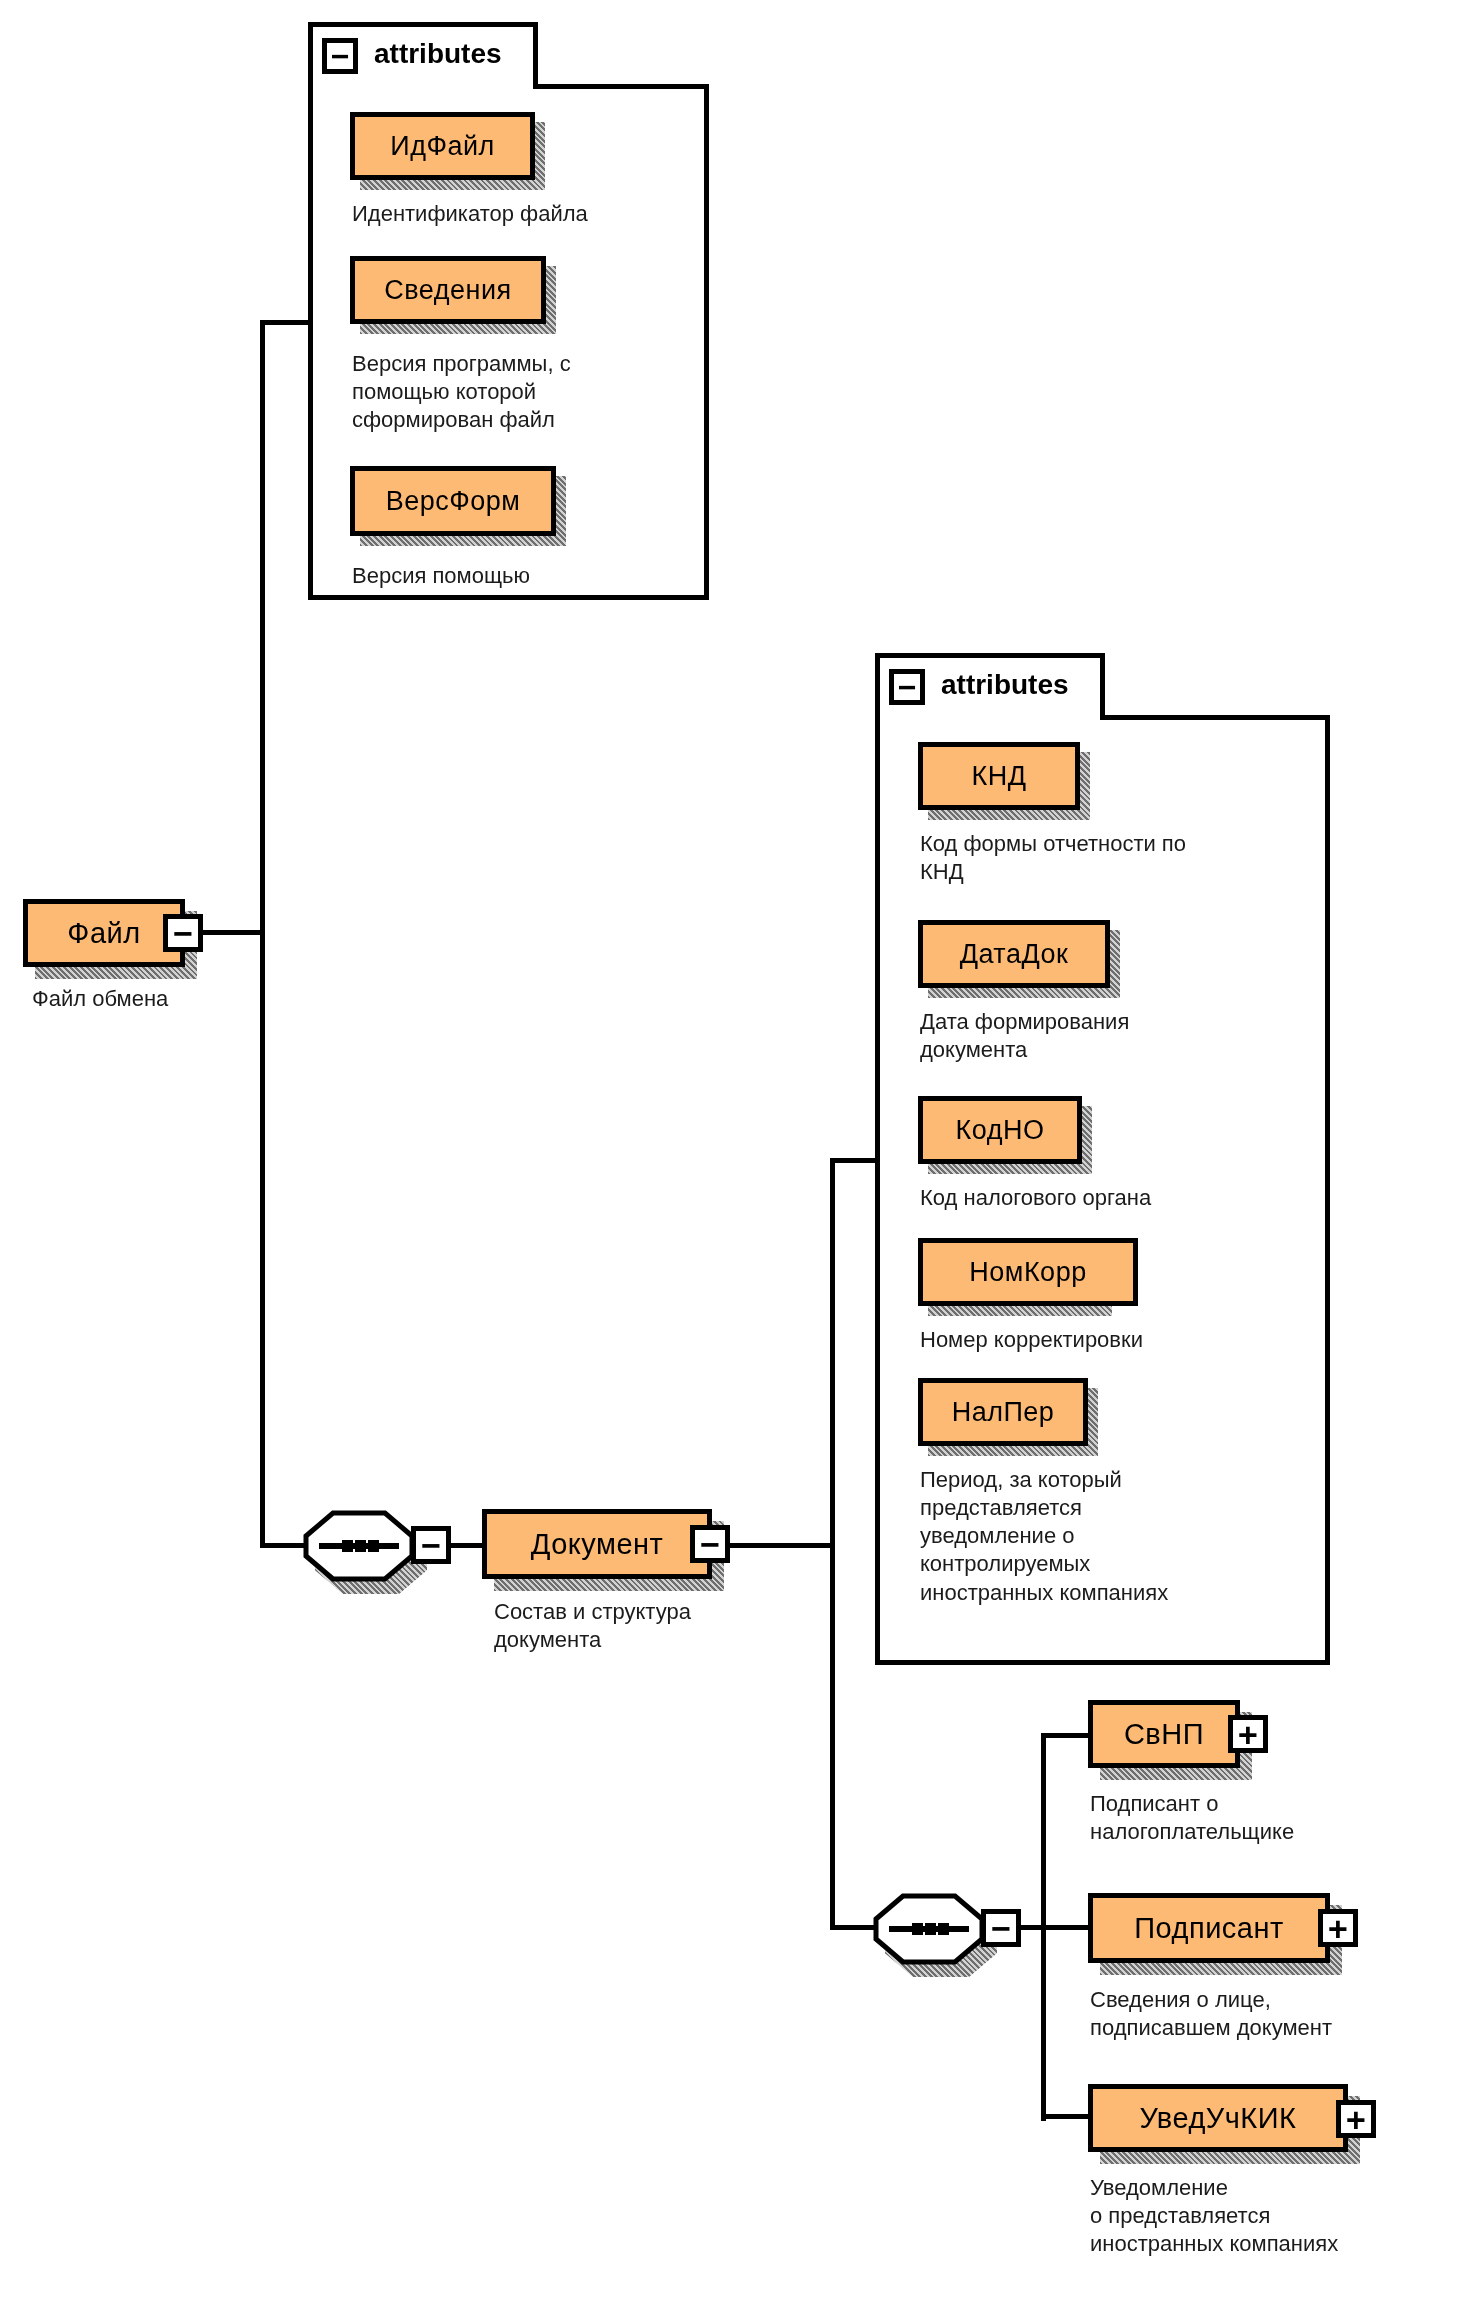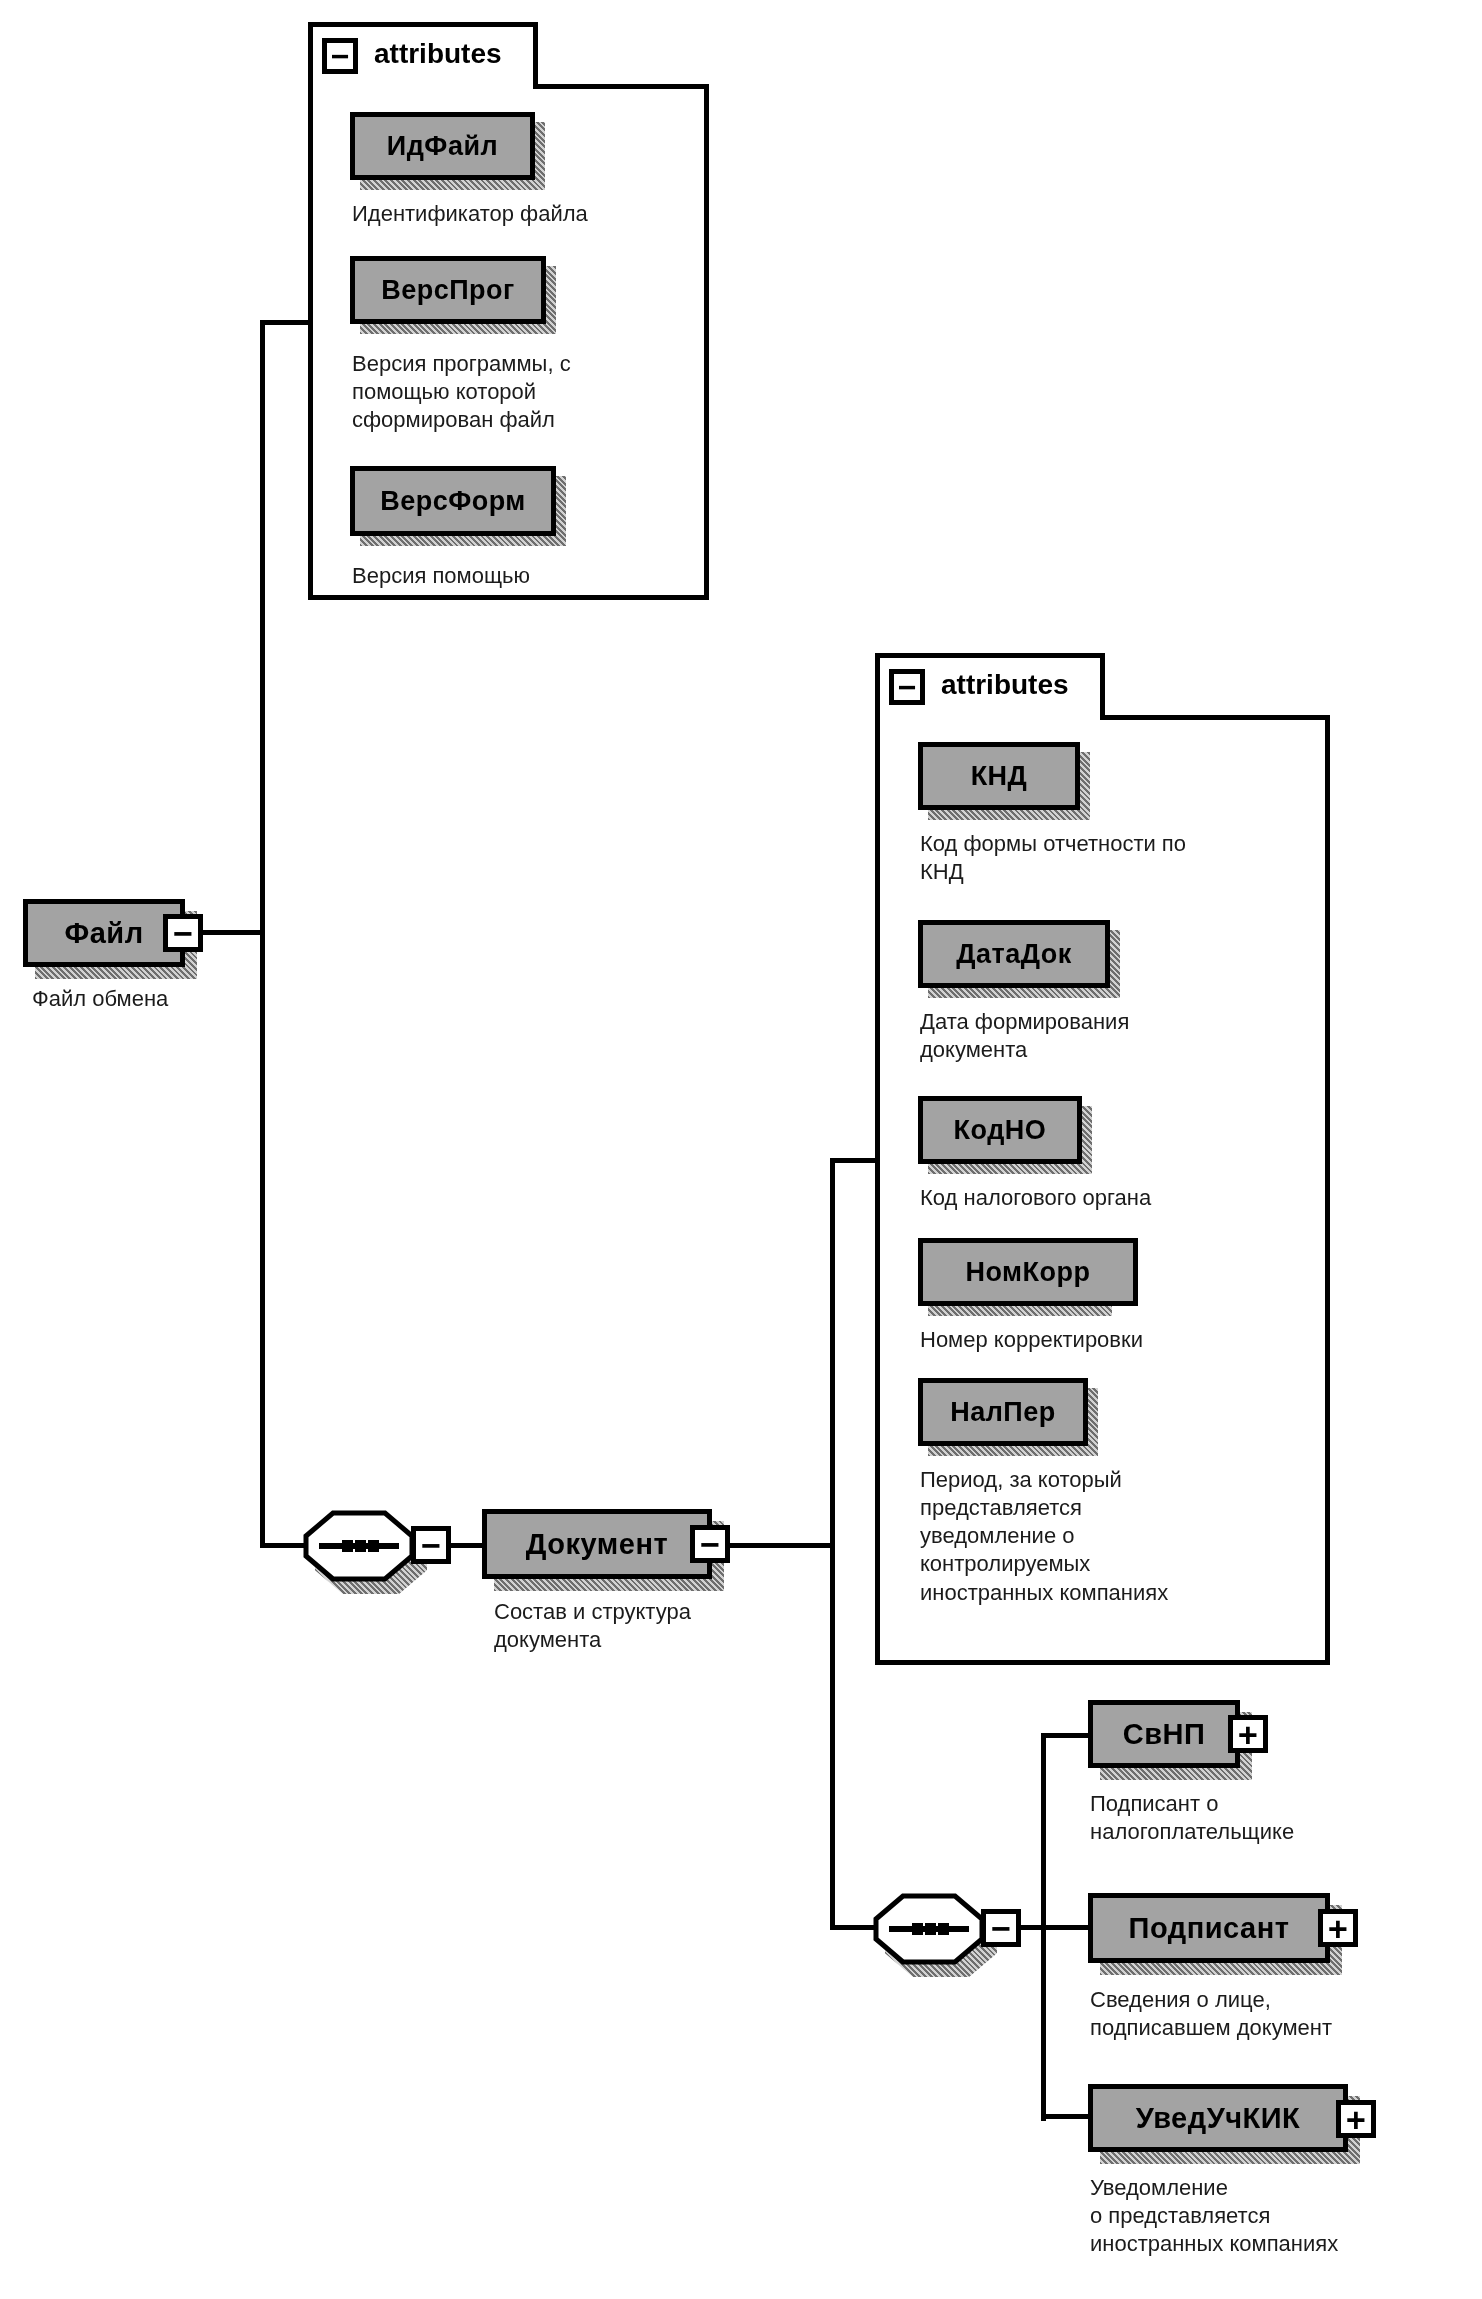--- a/index.html
+++ b/index.html
@@ -16,25 +16,25 @@
   .shad {
     position: absolute;
     background: repeating-linear-gradient(45deg, #6e6e6e 0 2px, #d2d2d2 2px 4px);
   }
   .shad.oct {
     clip-path: polygon(25% 0, 75% 0, 100% 33%, 100% 67%, 75% 100%, 25% 100%, 0 67%, 0 33%);
   }
   .ebox {
     position: absolute;
     border: 5px solid #000;
-    background: #a3a3a3;
+    background: #fdba74;
     display: flex;
     align-items: center;
     justify-content: center;
-    font-weight: bold;
+    font-weight: normal;
     font-size: 29px;
     color: #000;
     letter-spacing: 0.5px;
   }
   .abox { font-size: 27px; }
   .expander {
     position: absolute;
     width: 40px;
     height: 38px;
     border: 5px solid #000;
@@ -108,21 +108,21 @@
     <div class="tab-label" style="left:374px;top:38px">attributes</div>
 
     <div class="shad" style="left:360px;top:122px;width:185px;height:68px"></div>
     <div class="ebox abox" style="left:350px;top:112px;width:185px;height:68px">
       <span>ИдФайл</span>
     </div>
     <div class="desc" style="left:352px;top:200px;width:310px">Идентификатор файла</div>
 
     <div class="shad" style="left:360px;top:266px;width:196px;height:68px"></div>
     <div class="ebox abox" style="left:350px;top:256px;width:196px;height:68px">
-      <span>ВерсПрог</span>
+      <span>Сведения</span>
     </div>
     <div class="desc" style="left:352px;top:350px;width:300px">Версия программы, с
 помощью которой
 сформирован файл</div>
 
     <div class="shad" style="left:360px;top:476px;width:206px;height:70px"></div>
     <div class="ebox abox" style="left:350px;top:466px;width:206px;height:70px">
       <span>ВерсФорм</span>
     </div>
     <div class="desc" style="left:352px;top:562px;width:300px">Версия помощью</div>

